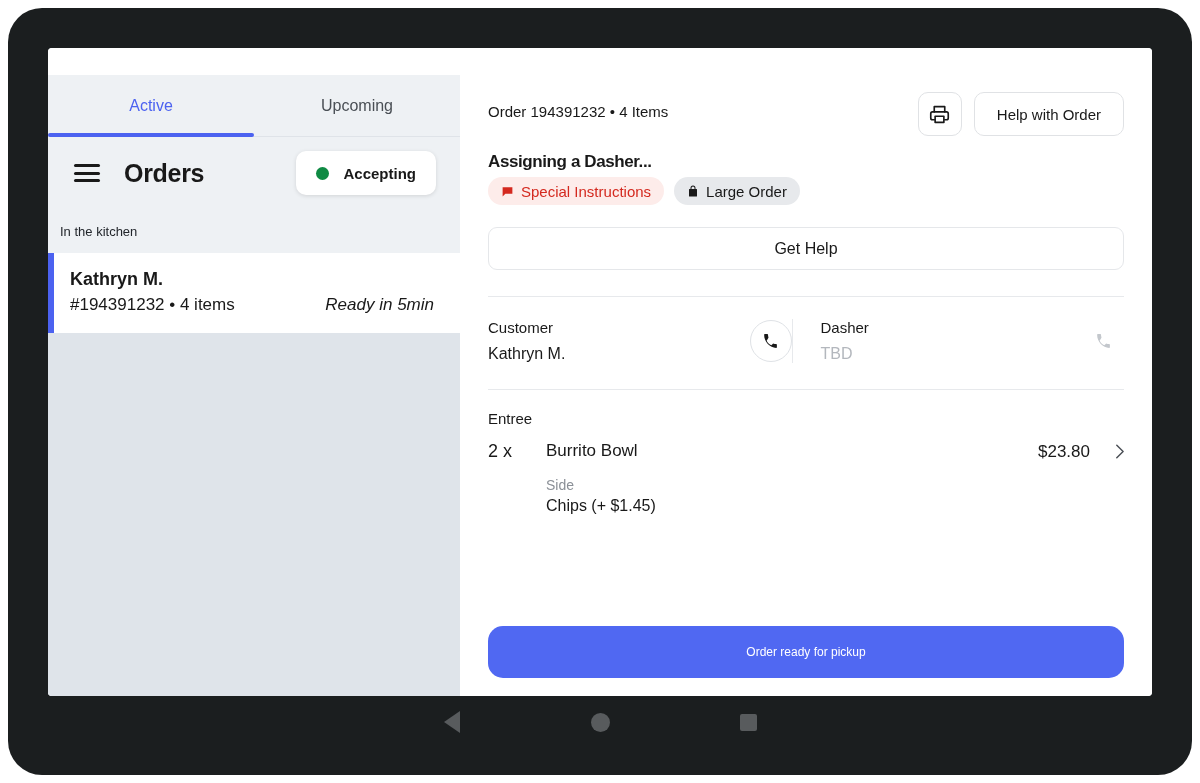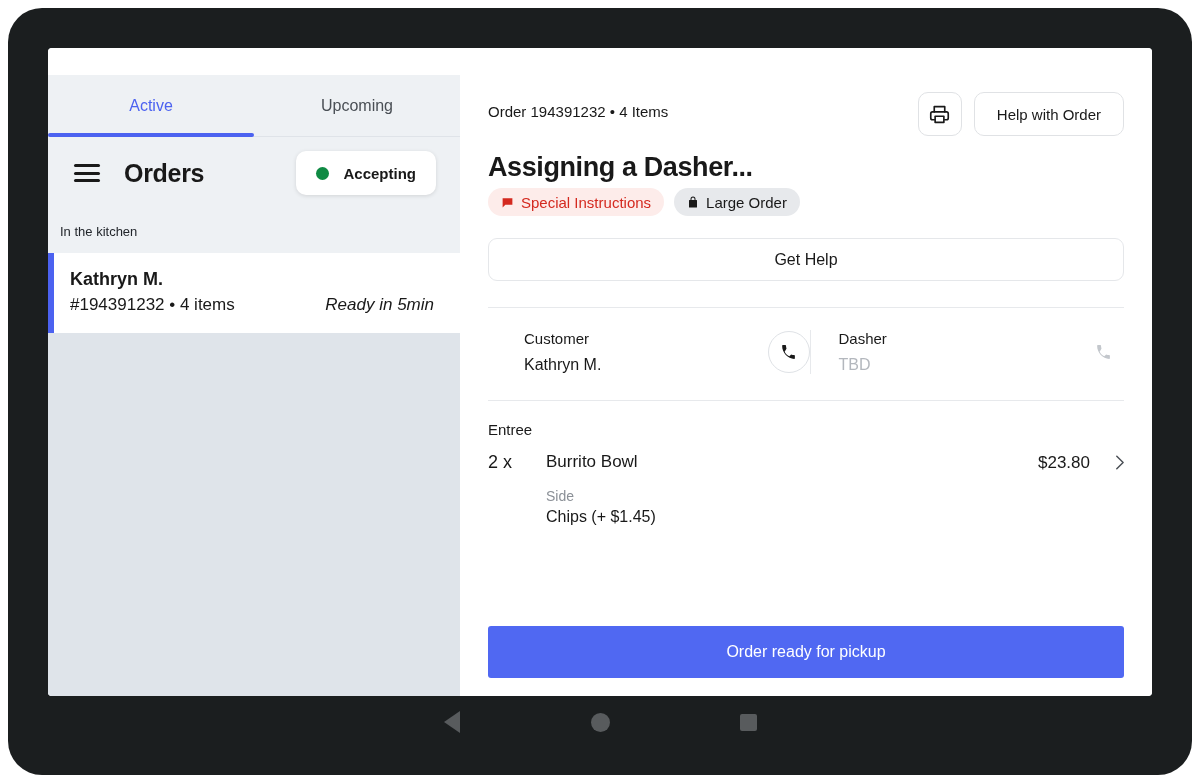--- a/index.html
+++ b/index.html
@@ -189,21 +189,21 @@
     border-radius: 10px;
     background: #fff;
     padding: 0 22px;
     display: flex; align-items: center;
     font-size: 15px; color: #191919;
     cursor: pointer;
     font-family: "Liberation Sans", sans-serif;
   }
 
   #order-status {
-    font-size: 27px; font-weight: bold; color: #191919;
+    font-size: 17px; font-weight: bold; color: #191919;
     margin-top: 16px;
     letter-spacing: -0.4px;
   }
 
   #badges { display: flex; gap: 10px; margin-top: 5px; }
   .badge {
     display: inline-flex; align-items: center;
     height: 28px;
     border-radius: 14px;
     padding: 0 13px;
@@ -224,21 +224,20 @@
     font-size: 16px; color: #191919;
     cursor: pointer;
     font-family: Liberation Sans, sans-serif;
   }
 
   .divider { height: 1px; background: #e7e9ec; margin: 26px 0 0 0; }
 
   #contacts {
     display: flex;
     padding: 22px 0 0 0;
-    margin-left: 36px;
   }
   .contact-col {
     flex: 1;
     display: flex; align-items: center;
     min-width: 0;
   }
   .contact-col.right { padding-left: 28px; border-left: 1px solid #e7e9ec; }
   .contact-text { flex: 1; min-width: 0; }
   .contact-role { font-size: 15px; color: #191919; margin-bottom: 9px; }
   .contact-name { font-size: 16px; color: #191919; }
@@ -280,23 +279,23 @@
 
   #primary-action-wrap {
     position: absolute;
     left: 0; right: 0; bottom: 18px;
     padding: 0 28px;
   }
   #primary-action {
     width: 100%; height: 52px;
     background: #5068f2;
     border: none;
-    border-radius: 3px;
+    border-radius: 15px;
     color: #ffffff;
-    font-size: 16px;
+    font-size: 12px;
     cursor: pointer;
     font-family: "Liberation Sans", sans-serif;
   }
 
   
   #android-nav {
     position: absolute;
     left: 40px; bottom: 27px;
     width: 1104px; height: 52px;
     background: #1b1e1f;

